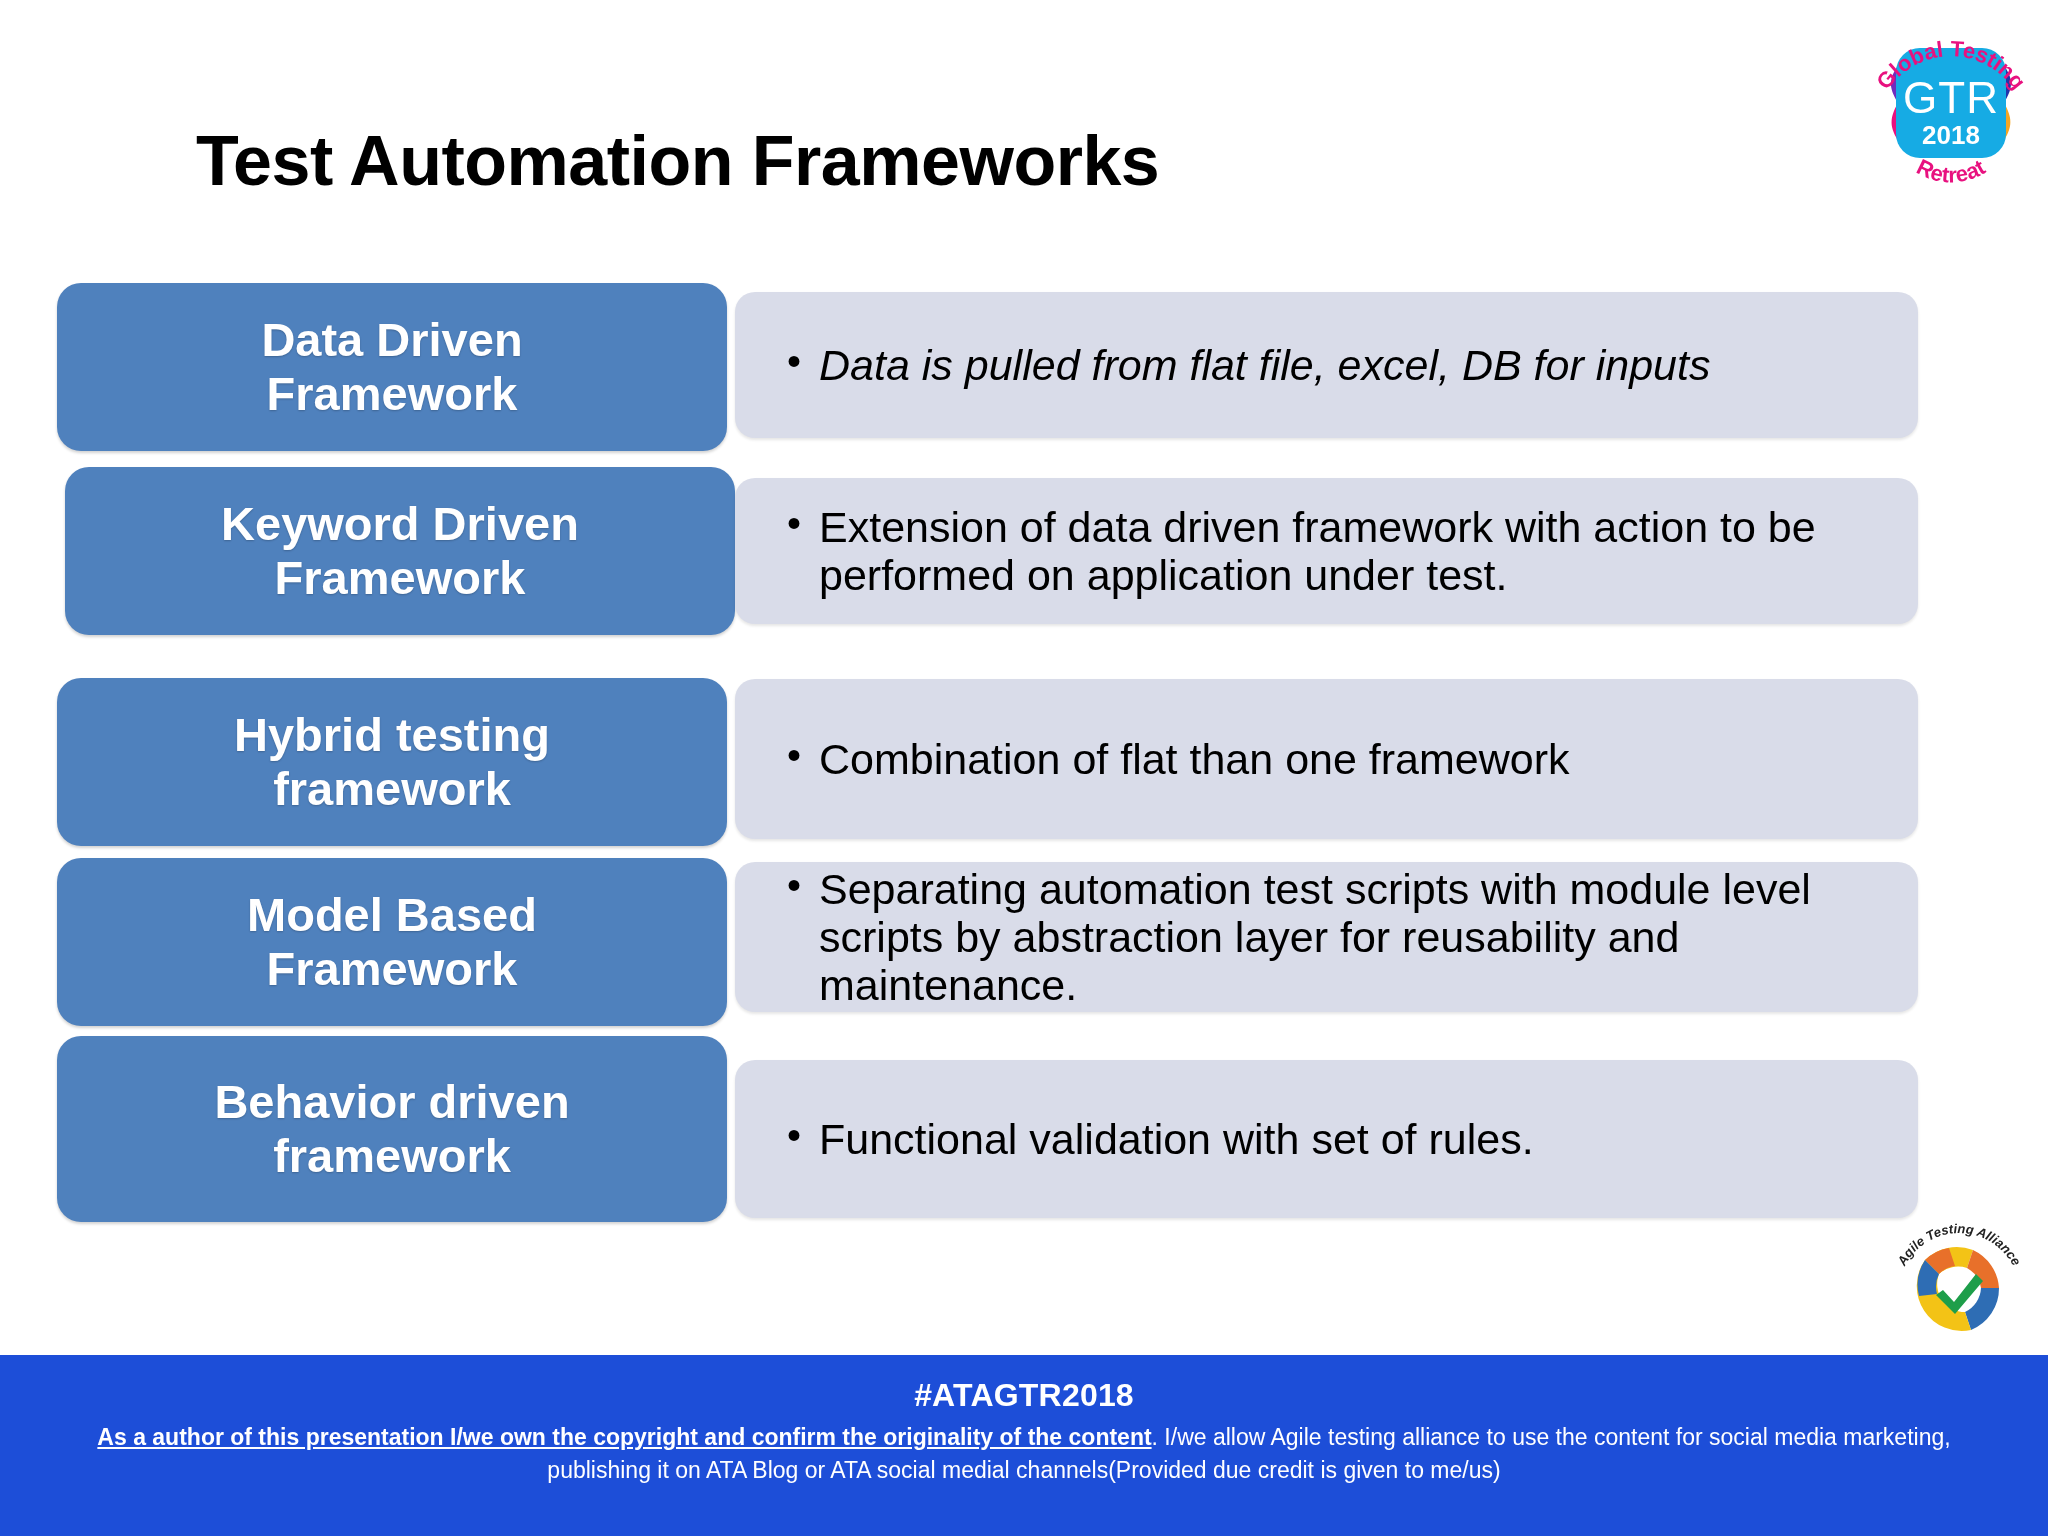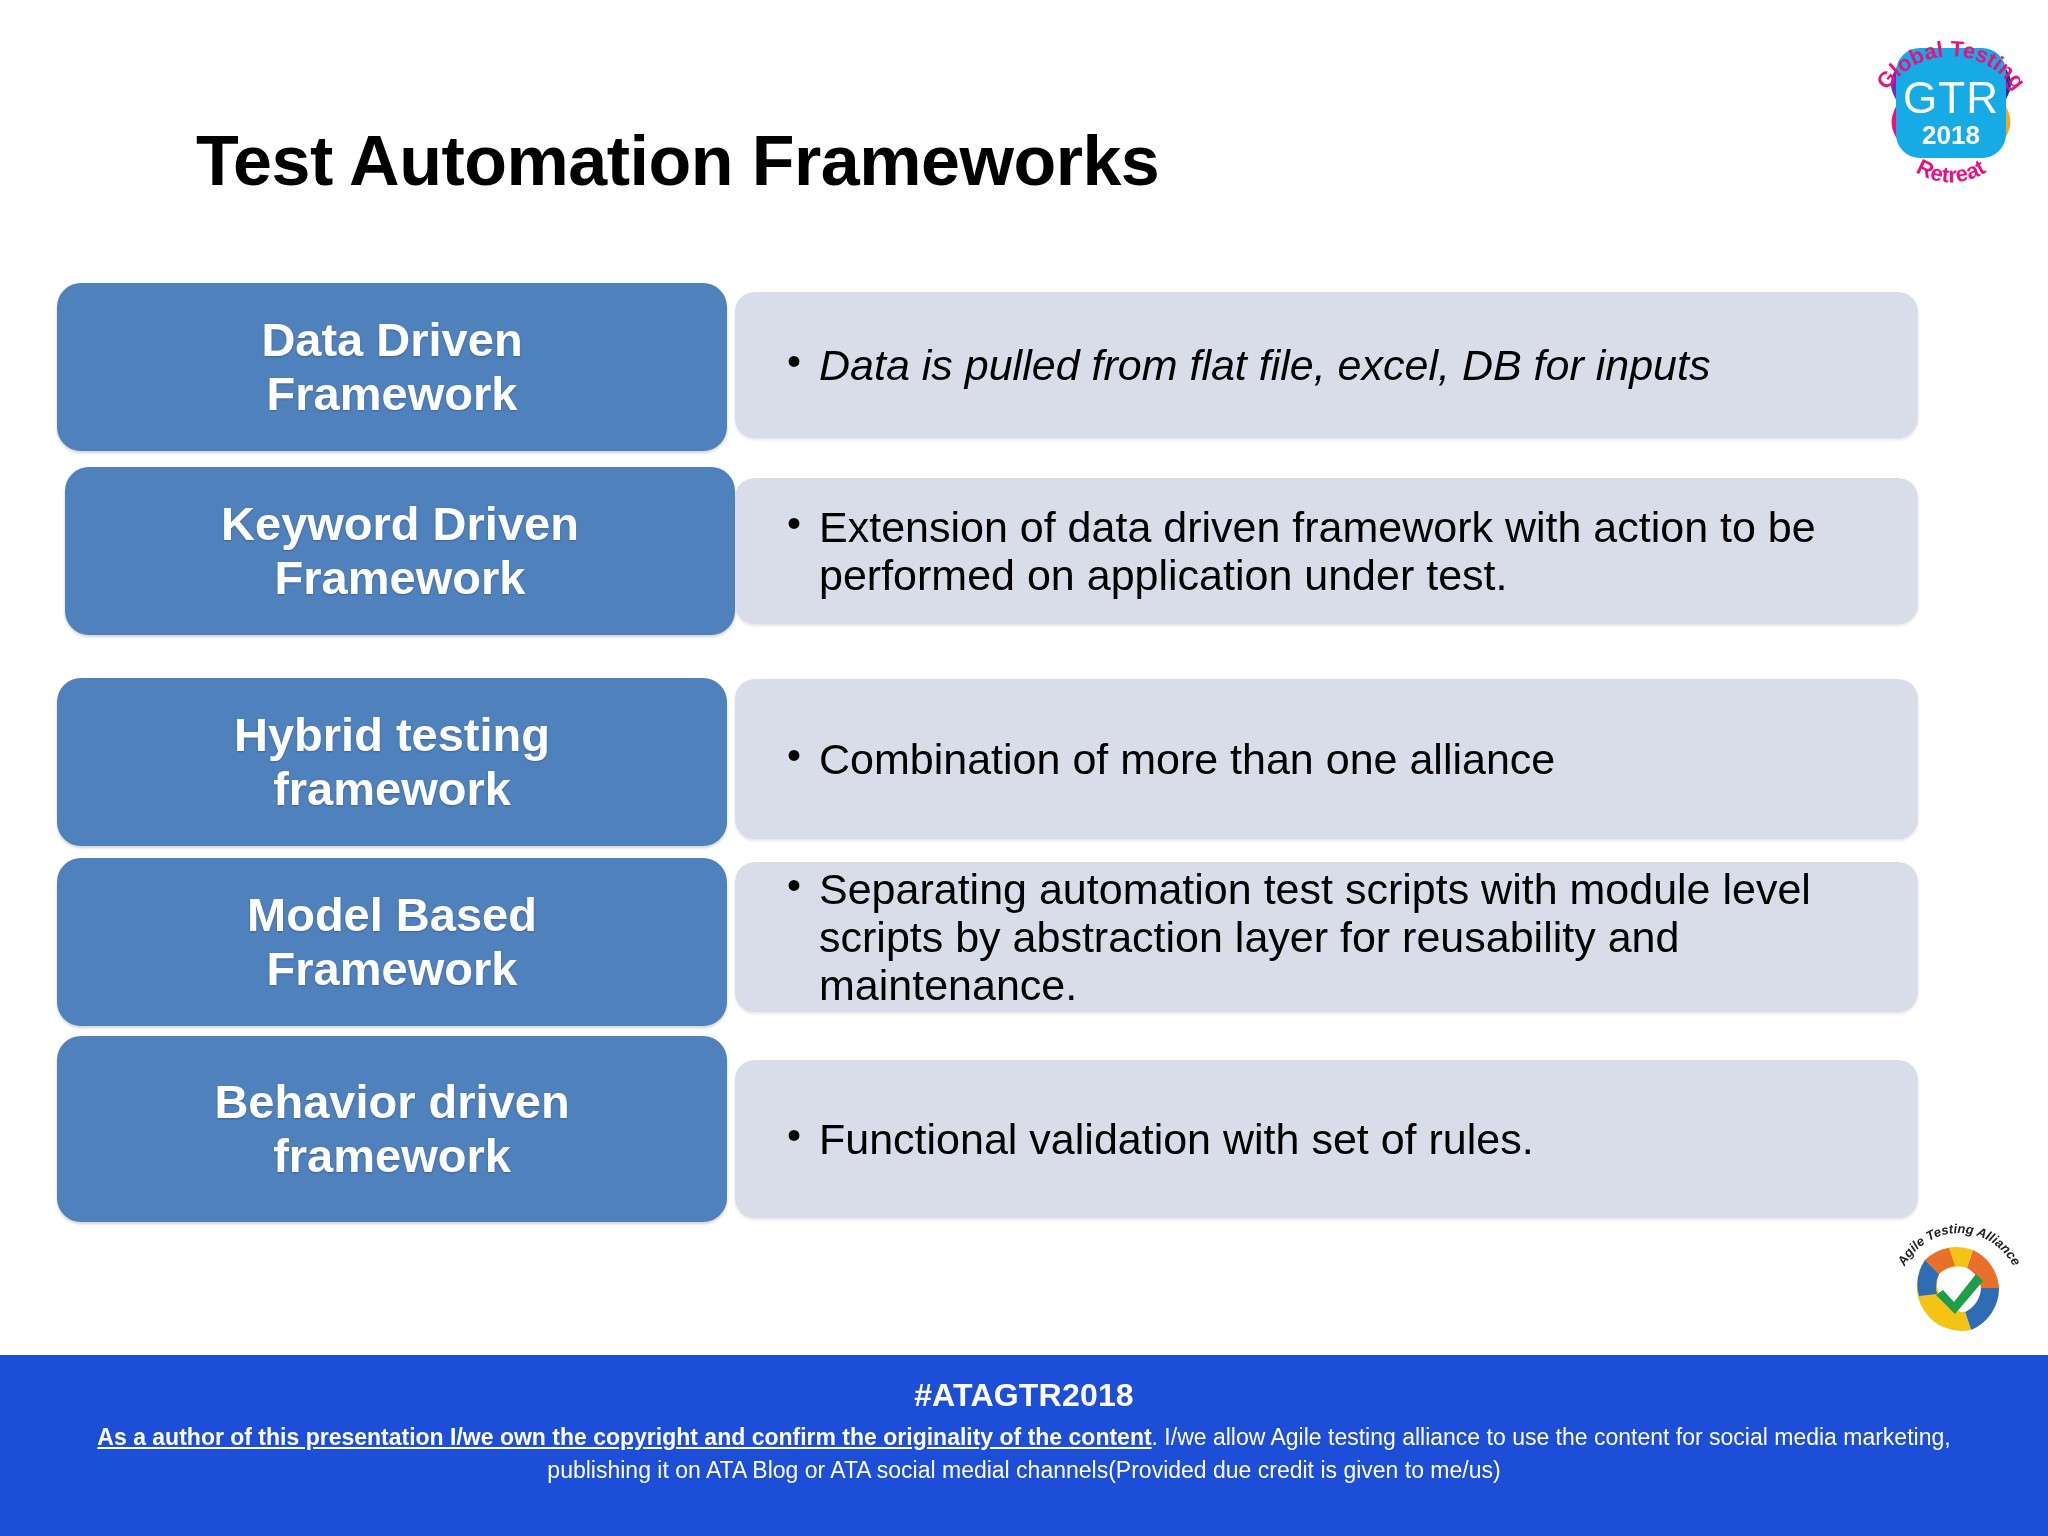--- a/index.html
+++ b/index.html
@@ -215,21 +215,21 @@
   </div>
 
   <div class="fw-row row-2">
     <div class="fw-box">
       <div class="fw-box-label">Hybrid testing
 framework</div>
     </div>
     <div class="fw-panel">
       <div class="fw-bullet-wrap">
         <span class="fw-bullet-dot">•</span>
-        <span class="fw-bullet-text">Combination of more than one alliance</span>
+        <span class="fw-bullet-text">Combination of flat than one framework</span>
       </div>
     </div>
   </div>
 
   <div class="fw-row row-3">
     <div class="fw-box">
       <div class="fw-box-label">Model Based
 Framework</div>
     </div>
     <div class="fw-panel">

